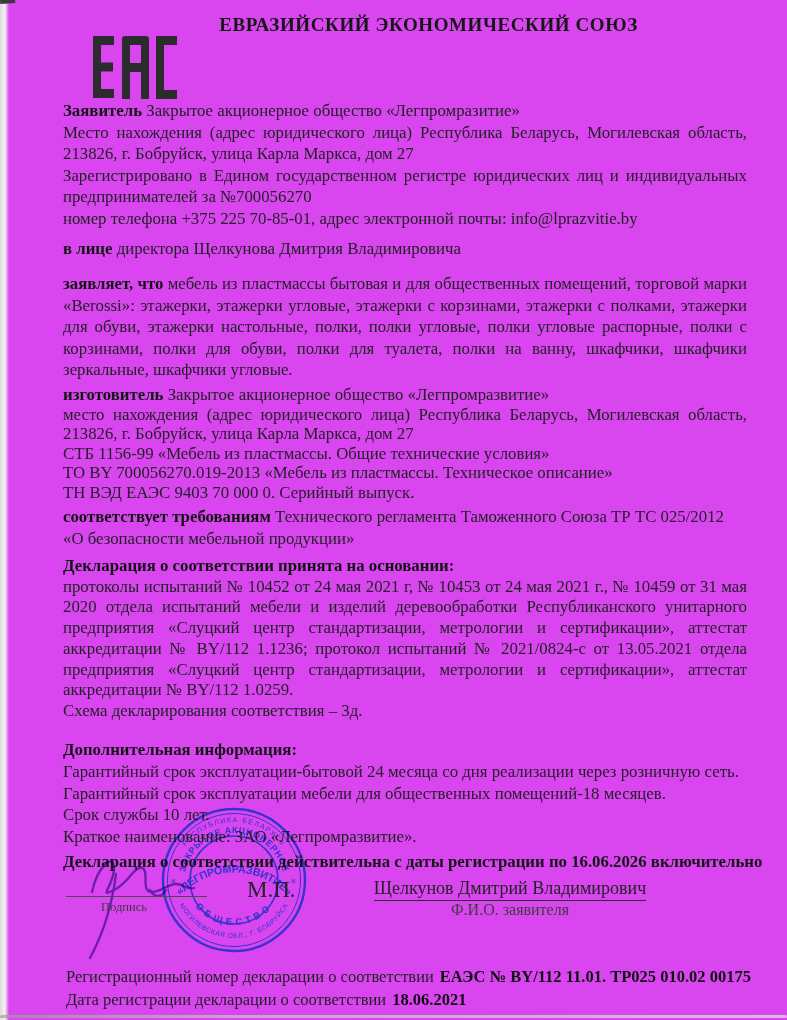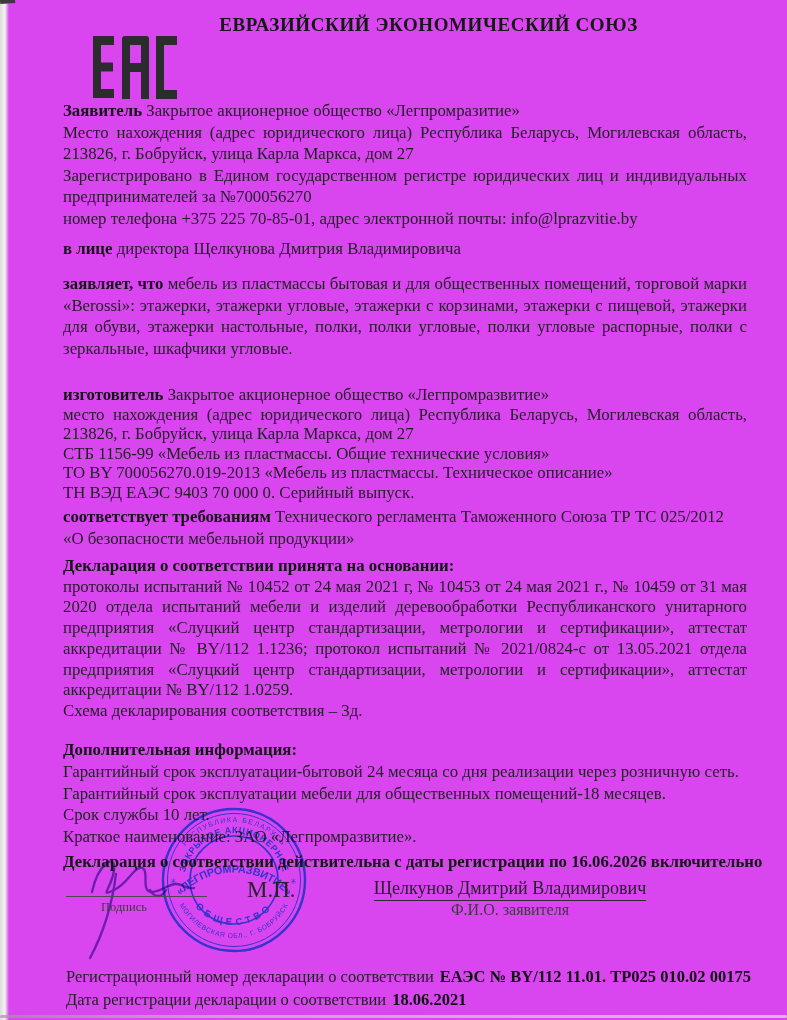--- a/index.html
+++ b/index.html
@@ -92,22 +92,23 @@
     <div class="ln">предпринимателей за №700056270</div>
     <div class="ln">номер телефона +375 225 70-85-01, адрес электронной почты: info@lprazvitie.by</div>
   </div>
 
   <div class="sec" id="sec-representative">
     <div class="ln"><b>в лице</b><span> директора Щелкунова Дмитрия Владимировича</span></div>
   </div>
 
   <div class="sec" id="sec-declares">
     <div class="ln j"><b>заявляет, что</b><span> мебель из пластмассы бытовая и для общественных помещений, торговой марки</span></div>
-    <div class="ln j">«Berossi»: этажерки, этажерки угловые, этажерки с корзинами, этажерки с пищевой, этажерки</div>
+    <div class="ln j">«Berossi»: этажерки, этажерки угловые, этажерки с корзинами, этажерки с полками, этажерки</div>
     <div class="ln j">для обуви, этажерки настольные, полки, полки угловые, полки угловые распорные, полки с</div>
+    <div class="ln j">корзинами, полки для обуви, полки для туалета, полки на ванну, шкафчики, шкафчики</div>
     <div class="ln">зеркальные, шкафчики угловые.</div>
   </div>
 
   <div class="sec" id="sec-manufacturer">
     <div class="ln"><b>изготовитель</b><span> Закрытое акционерное общество «Легпромразвитие»</span></div>
     <div class="ln j">место нахождения (адрес юридического лица) Республика Беларусь, Могилевская область,</div>
     <div class="ln">213826, г. Бобруйск, улица Карла Маркса, дом 27</div>
     <div class="ln">СТБ 1156-99 «Мебель из пластмассы. Общие технические условия»</div>
     <div class="ln">ТО BY 700056270.019-2013 «Мебель из пластмассы. Техническое описание»</div>
     <div class="ln">ТН ВЭД ЕАЭС 9403 70 000 0. Серийный выпуск.</div>

